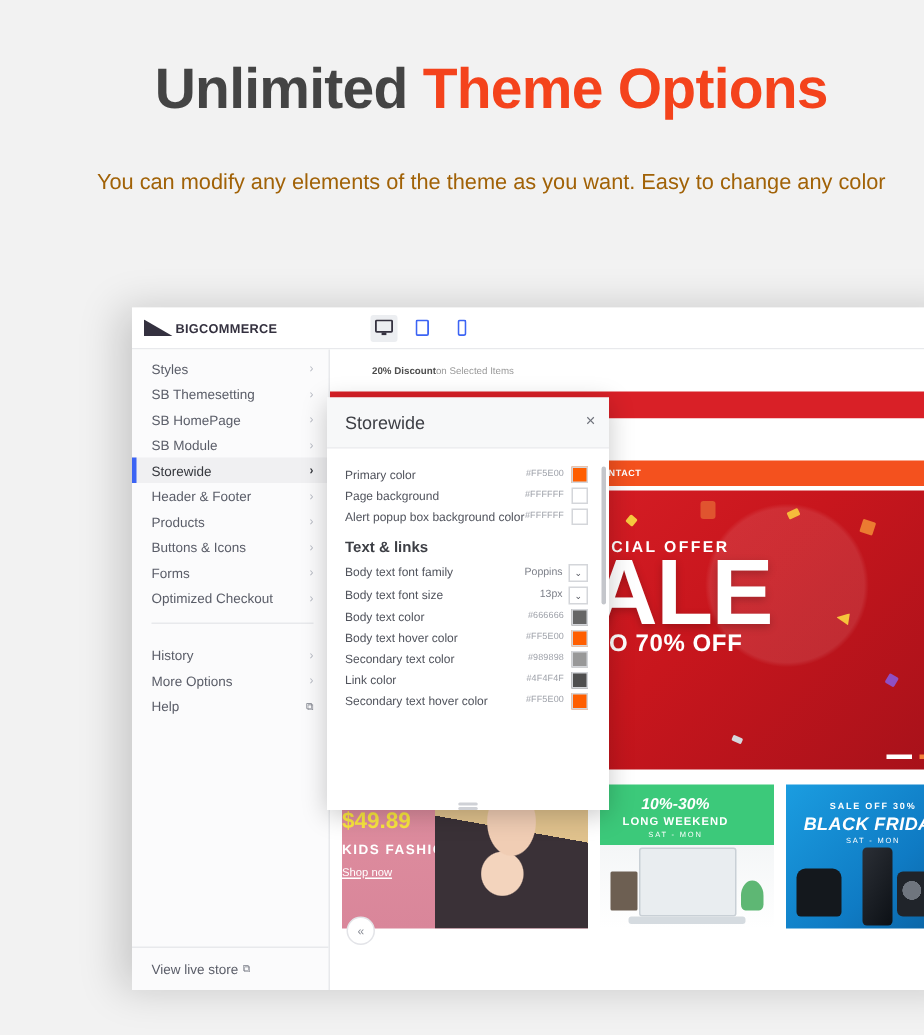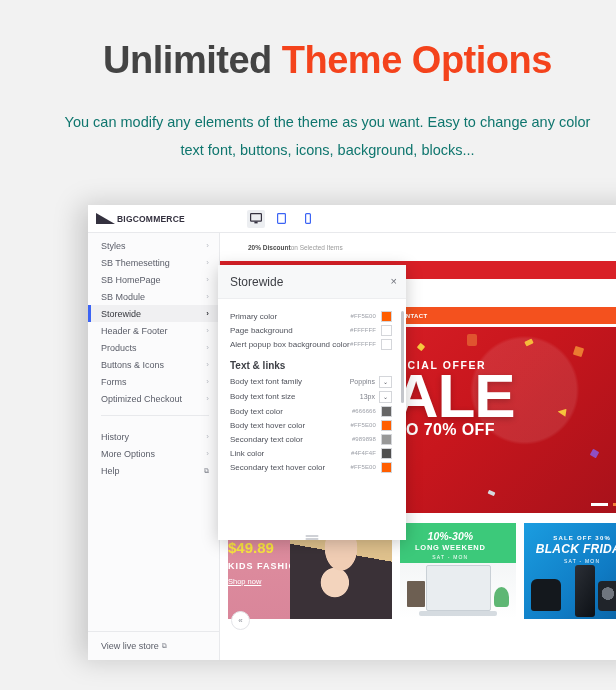--- a/index.html
+++ b/index.html
@@ -12,21 +12,21 @@
   }
 
   
   .hero { padding-top: 40px; text-align: center; margin-left: 39px; }
   .hero h1 {
     font-size: 38px; font-weight: bold; letter-spacing: -0.5px;
     color: #444444; line-height: 1.1;
   }
   .hero h1 .accent { color: #f4431c; }
   .hero p {
-    margin-top: 26px; font-size: 14.5px; color: #0f766e;
+    margin-top: 26px; font-size: 14.5px; color: #a16207;
     line-height: 1.95; max-width: 560px; margin-left: auto; margin-right: auto;
   }
 
   
   .mock {
     position: absolute; left: 88px; top: 205px;
     width: 560px; height: 455px;
     background: #ffffff;
     box-shadow: -8px 0 26px rgba(0,0,0,0.18);
     overflow: hidden;
@@ -222,21 +222,20 @@
     background: #cfd1d6; border-radius: 1px;
   }
 </style>
 </head>
 <body>
 
 <div class="hero">
   <h1><span>Unlimited </span><span class="accent">Theme Options</span></h1>
   <p>
     <span>You can modify any elements of the theme as you want. Easy to change any color</span><br>
-    <span>text font, buttons, icons, background, blocks...</span>
   </p>
 </div>
 
 <div class="mock">
 
   <div class="mock-topbar">
     <div class="bc-logo">
       <span class="bc-mark"></span>
       <span class="bc-name">BIGCOMMERCE</span>
     </div>

